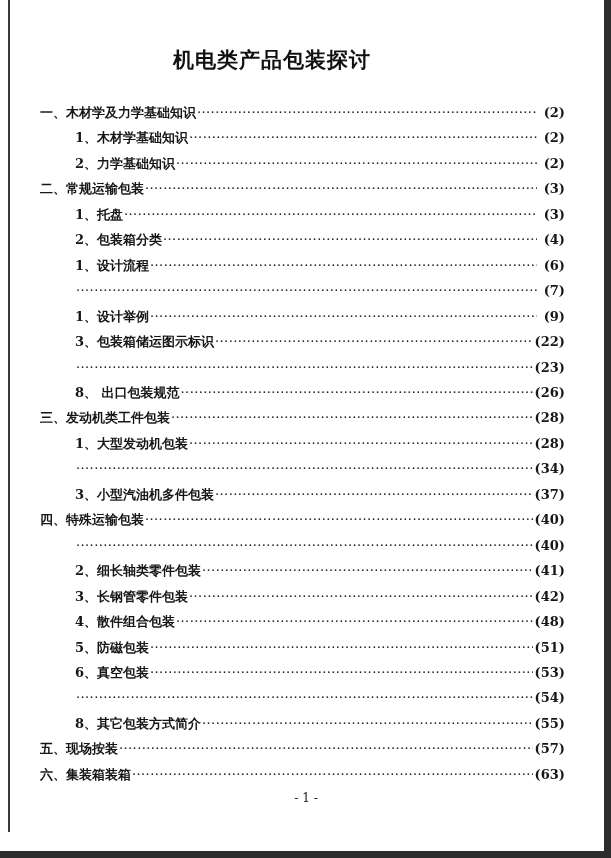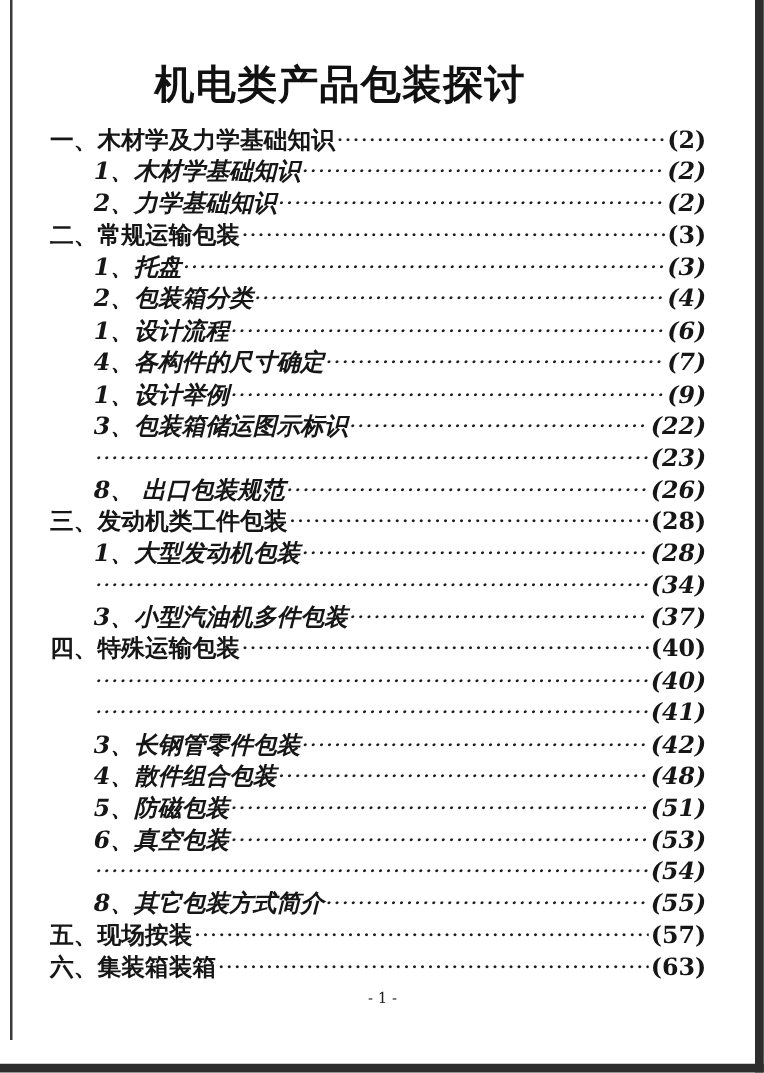--- a/index.html
+++ b/index.html
@@ -14,40 +14,40 @@
   
   .edge-left   { position: absolute; left: 8px; top: 0; width: 2px; height: 832px; background: #3a3a3a; }
   .edge-right  { position: absolute; right: 0; top: 0; width: 7px; height: 858px; background: #2d2d2d; }
   .edge-bottom { position: absolute; left: 0; bottom: 0; width: 611px; height: 7px; background: #2d2d2d; }
 
   .title {
     position: absolute;
     top: 46px; left: 8px; width: 528px;
     margin: 0;
     text-align: center;
-    font-size: 32px;
+    font-size: 21px;
     font-weight: 600;
     letter-spacing: 1px;
     color: #111;
   }
 
   .toc {
     position: absolute;
     top: 100px; left: 40px;
     width: 525px;
   }
   .toc-row {
     display: flex;
     align-items: center;
     line-height: 25.45px;
-    font-size: 19px;
+    font-size: 13px;
     font-weight: 700;
     white-space: nowrap;
   }
-  .toc-row.sub { padding-left: 35px; font-style: italic; }
+  .toc-row.sub { padding-left: 35px; }
   .toc-label { flex: 0 0 auto; white-space: pre; }
   .leader {
     flex: 1 1 auto;
     overflow: hidden;
     white-space: nowrap;
     font-weight: 400;
     letter-spacing: 0.4px;
     margin: 0 2px 0 1px;
     color: #1c1c1c;
   }
@@ -96,21 +96,20 @@
         <span class="toc-label">2、包装箱分类</span>
         <span class="leader">··········································································································································································</span>
         <span class="toc-page">(4)</span>
       </div>
       <div class="toc-row sub">
         <span class="toc-label">1、设计流程</span>
         <span class="leader">··········································································································································································</span>
         <span class="toc-page">(6)</span>
       </div>
       <div class="toc-row sub">
-        <span class="toc-label">4、各构件的尺寸确定</span>
         <span class="leader">··········································································································································································</span>
         <span class="toc-page">(7)</span>
       </div>
       <div class="toc-row sub">
         <span class="toc-label">1、设计举例</span>
         <span class="leader">··········································································································································································</span>
         <span class="toc-page">(9)</span>
       </div>
       <div class="toc-row sub">
         <span class="toc-label">3、包装箱储运图示标识</span>
@@ -148,20 +147,21 @@
       <div class="toc-row">
         <span class="toc-label">四、特殊运输包装</span>
         <span class="leader">··········································································································································································</span>
         <span class="toc-page">(40)</span>
       </div>
       <div class="toc-row sub">
         <span class="leader">··········································································································································································</span>
         <span class="toc-page">(40)</span>
       </div>
       <div class="toc-row sub">
+        <span class="toc-label">2、细长轴类零件包装</span>
         <span class="leader">··········································································································································································</span>
         <span class="toc-page">(41)</span>
       </div>
       <div class="toc-row sub">
         <span class="toc-label">3、长钢管零件包装</span>
         <span class="leader">··········································································································································································</span>
         <span class="toc-page">(42)</span>
       </div>
       <div class="toc-row sub">
         <span class="toc-label">4、散件组合包装</span>

